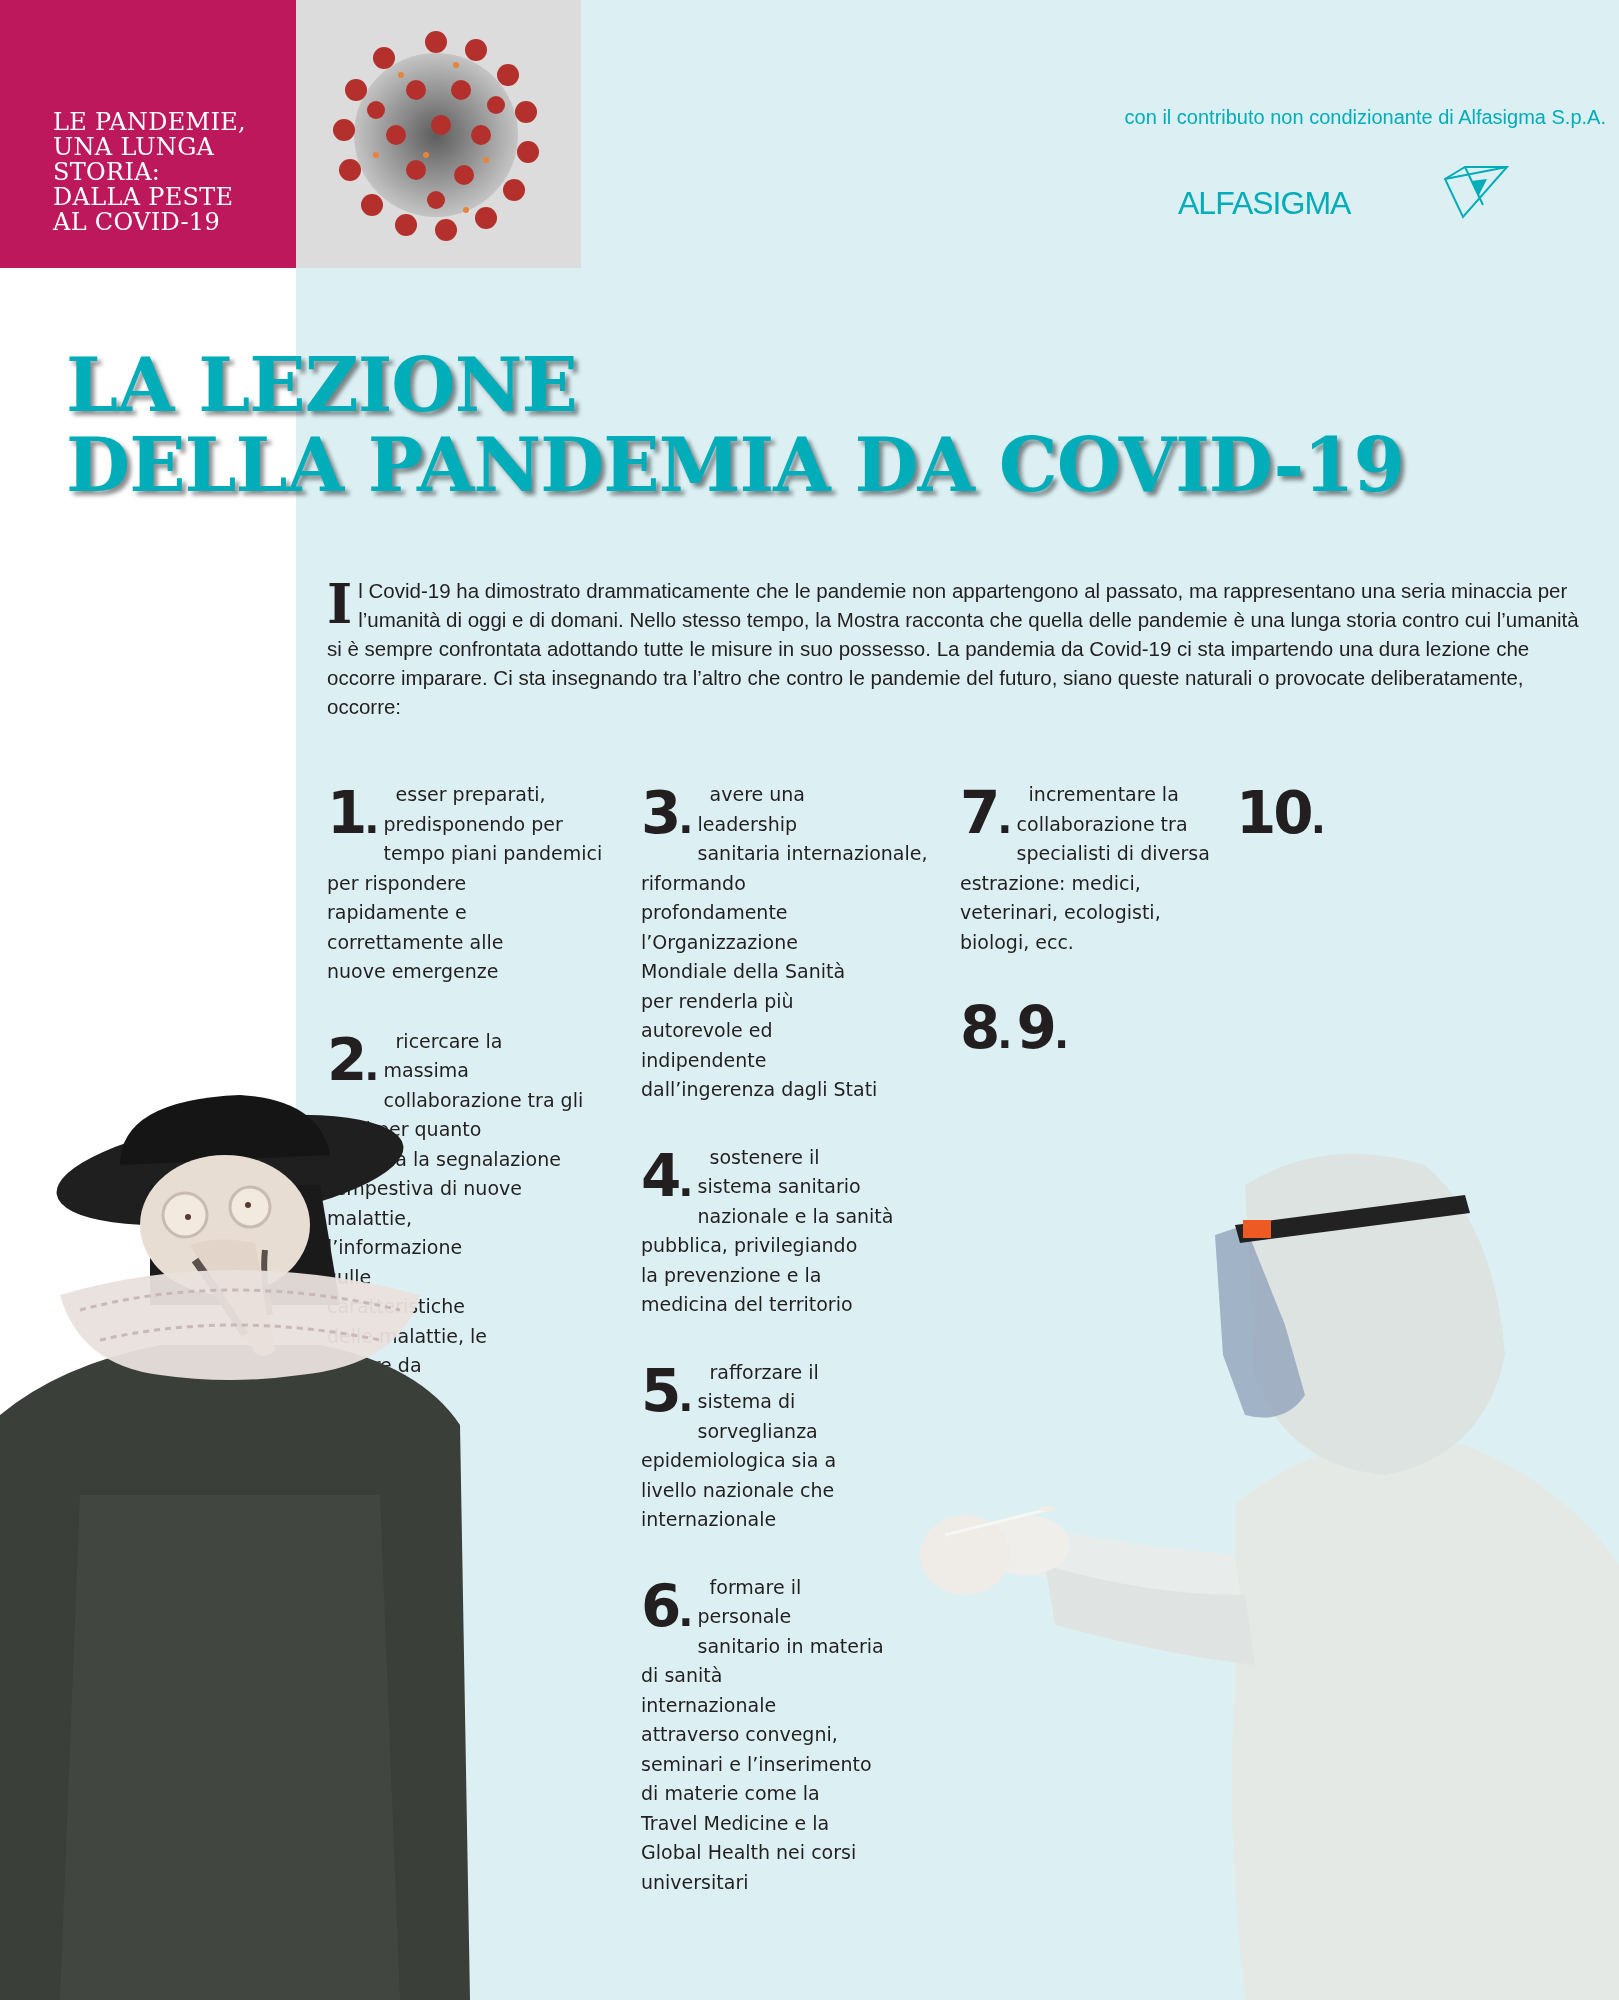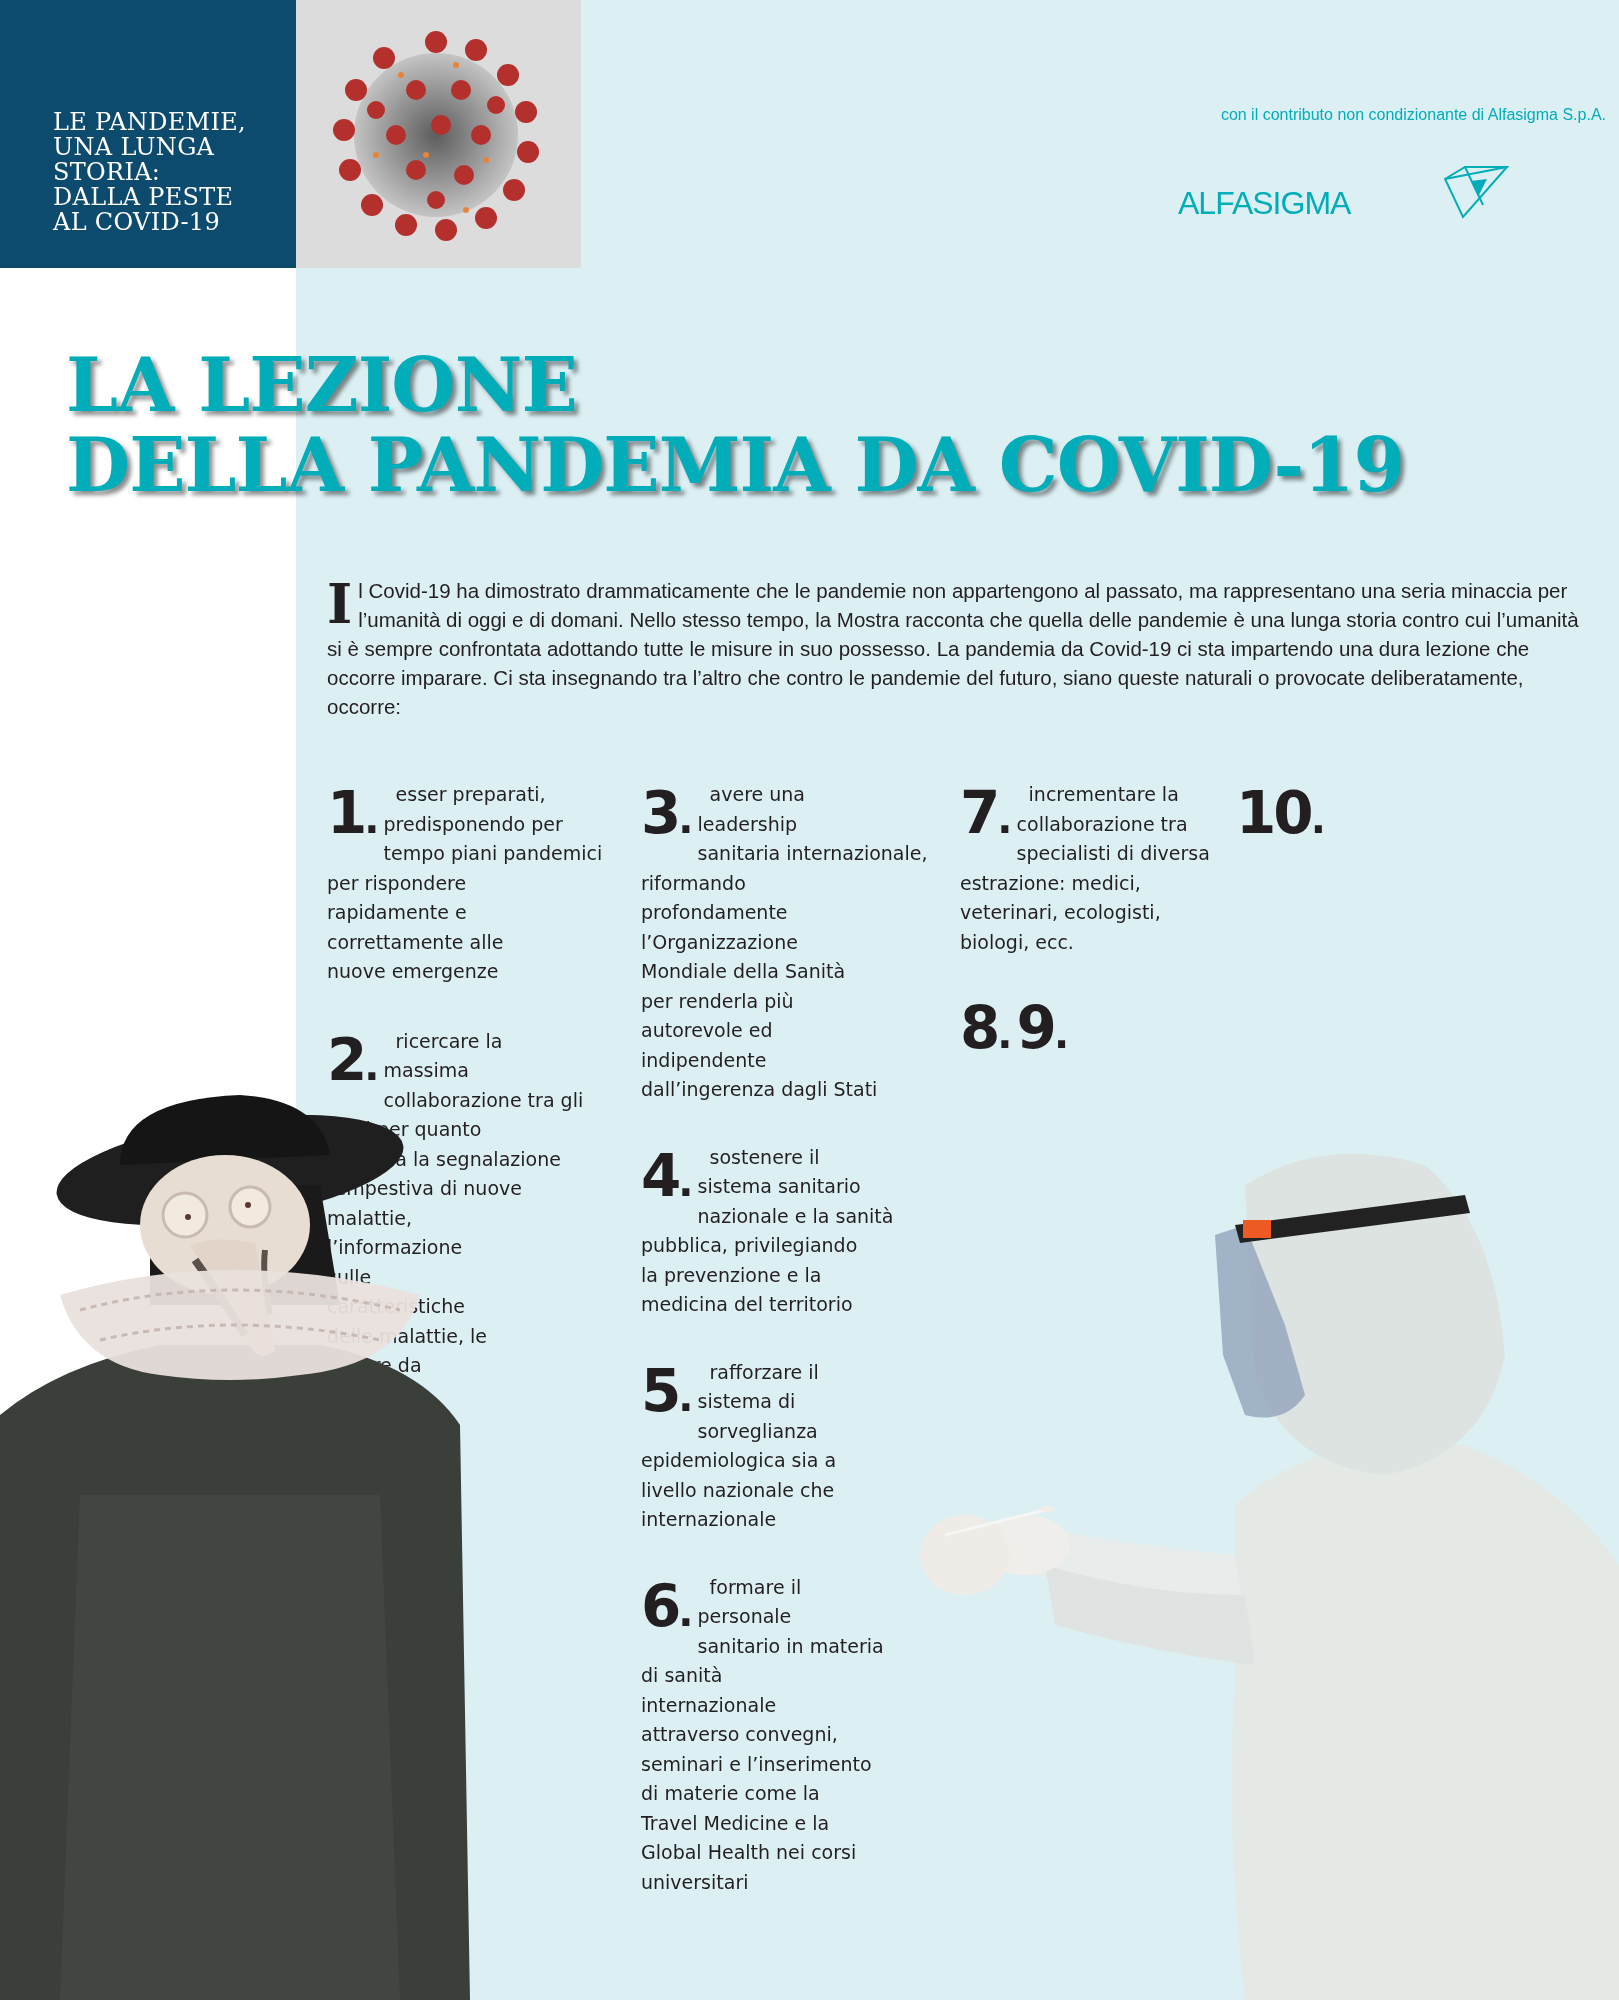--- a/index.html
+++ b/index.html
@@ -8,36 +8,36 @@
       background: #ffffff;
       font-family: "DejaVu Sans", sans-serif;
       color: #231f20;
     }
     .bg-panel {
       position: absolute; left: 296px; top: 0; width: 1323px; height: 2000px;
       background: #dcf0f4;
     }
     .header-block {
       position: absolute; left: 0; top: 0; width: 296px; height: 268px;
-      background: #0c4a6e;
+      background: #be185d;
     }
     .header-title {
       position: absolute; left: 53px; top: 110px; width: 240px;
       color: #ffffff; font-family: "DejaVu Serif", serif; font-size: 24px;
       line-height: 25px; font-weight: normal; letter-spacing: 0.3px; margin: 0;
       white-space: pre-line;
     }
     .virus-box {
       position: absolute; left: 296px; top: 0; width: 285px; height: 268px;
       background: #dcdcdc;
     }
     .virus-box svg { position: absolute; left: 20px; top: 20px; }
     .sponsor-line {
       position: absolute; right: 13px; top: 106px;
-      color: #00adb9; font-family: "Liberation Sans", sans-serif; font-size: 16px;
+      color: #00adb9; font-family: "Liberation Sans", sans-serif; font-size: 20px;
     }
     .logo {
       position: absolute; left: 1178px; top: 165px; width: 340px; height: 80px;
     }
     .logo-text {
       position: absolute; left: 0; top: 20px; color: #00adb9;
       font-family: "Liberation Sans", sans-serif; font-size: 32px; letter-spacing: -1px;
     }
     .logo svg { position: absolute; left: 265px; top: 0; }
     .main-title {

